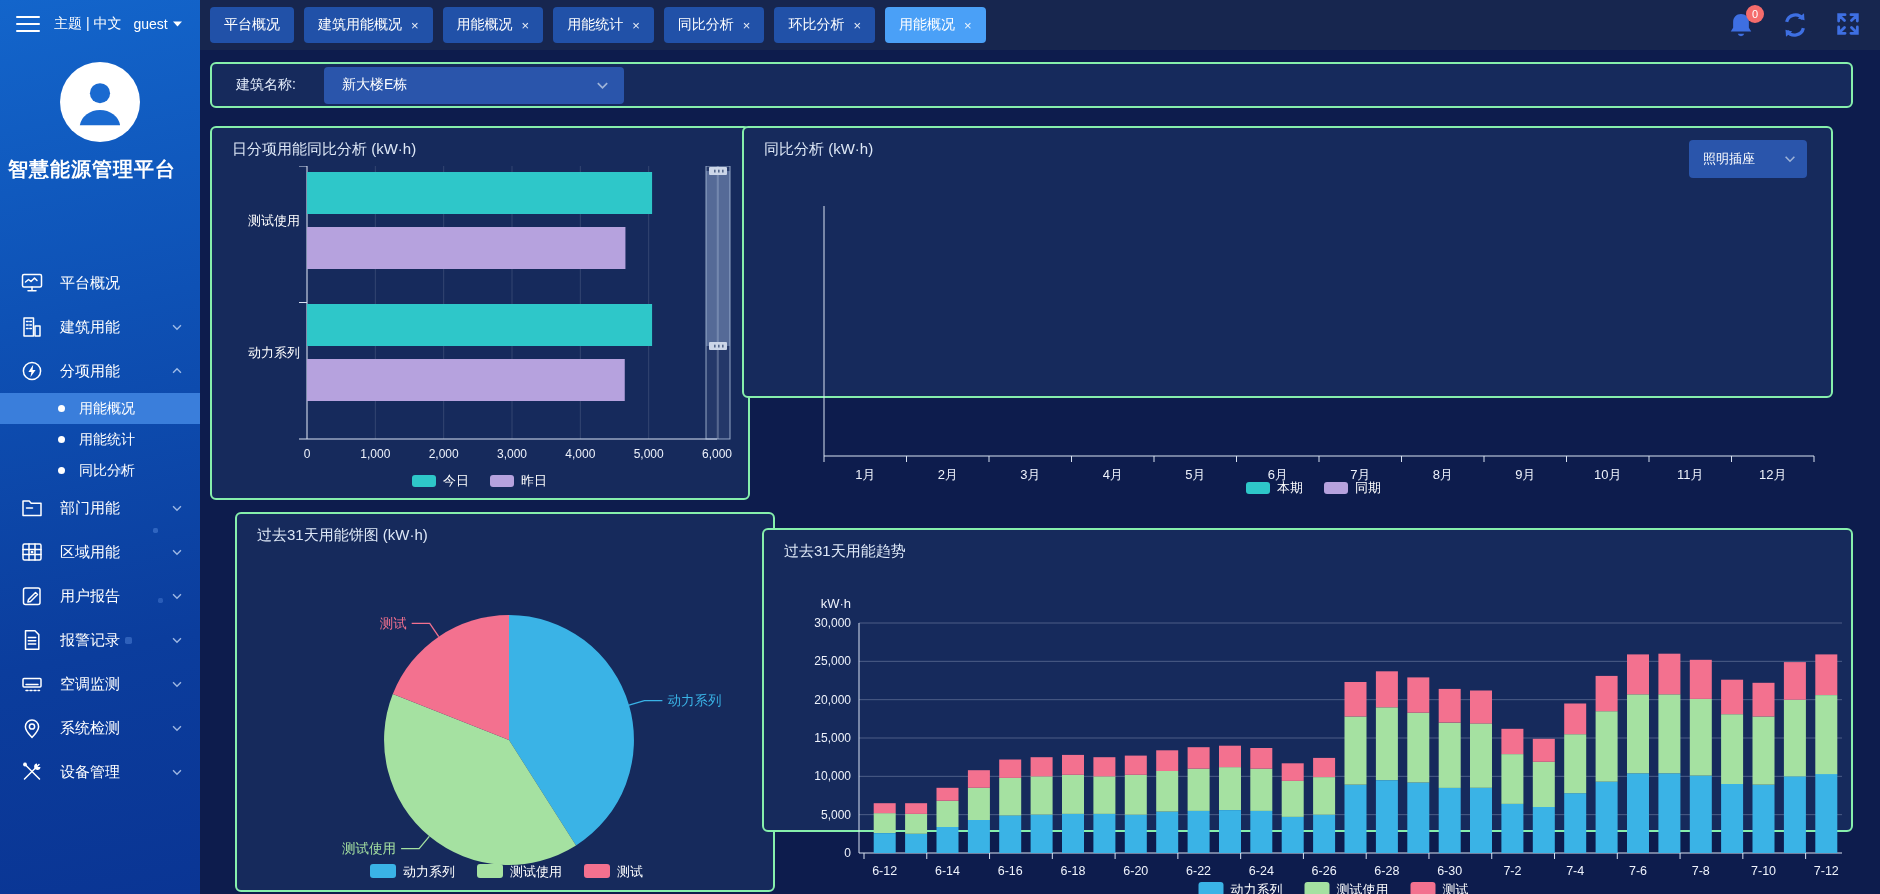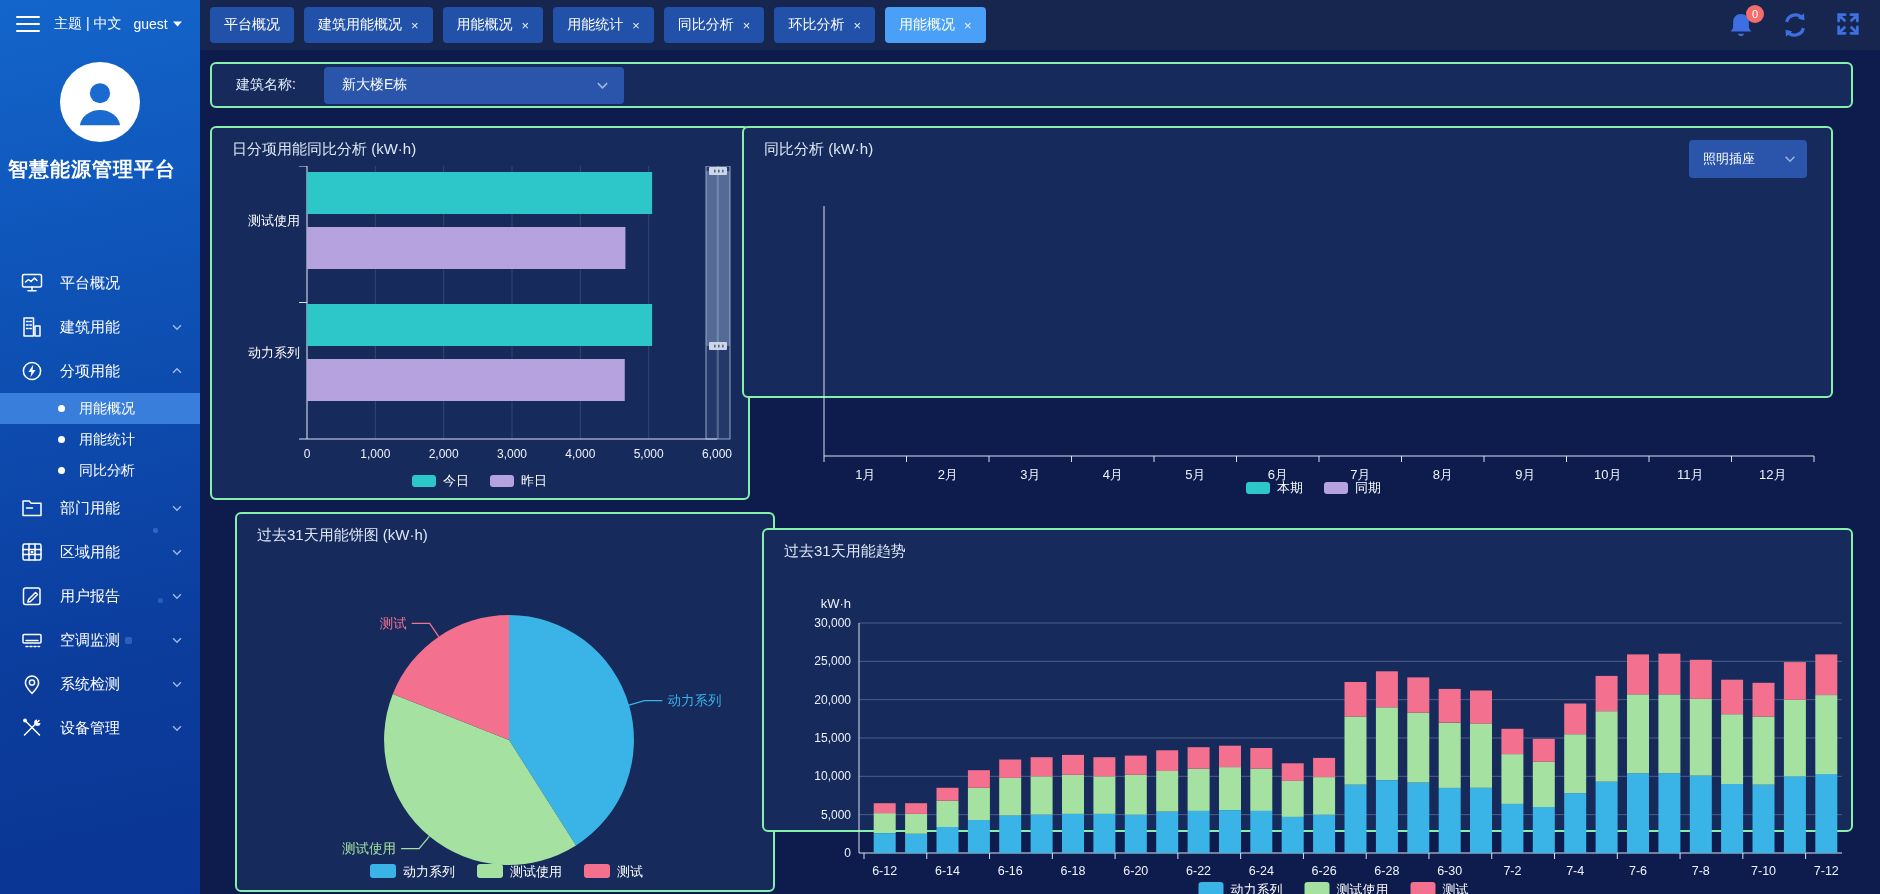--- a/index.html
+++ b/index.html
@@ -159,20 +159,30 @@
           <svg class="mi-chev" width="14" height="14" viewBox="0 0 16 16" fill="none" stroke="#cfe0fa" stroke-width="1.6">
             <path d="M3.5 6 L8 10.5 L12.5 6"></path>
           </svg>
         </div>
         <div class="menu-item">
           <span class="mi-icon"><svg width="24" height="24" viewBox="0 0 24 24" fill="none" stroke="#fff" stroke-width="1.5" stroke-linejoin="round" stroke-linecap="round">
               <rect x="3.5" y="4" width="16.5" height="16.5" rx="2"></rect>
               <path d="M8.5 15.5 l7-7 2 2 -7 7 -2.6 .6 z"></path>
             </svg></span>
           <span class="mi-label">用户报告</span>
+          <svg class="mi-chev" width="14" height="14" viewBox="0 0 16 16" fill="none" stroke="#cfe0fa" stroke-width="1.6">
+            <path d="M3.5 6 L8 10.5 L12.5 6"></path>
+          </svg>
+        </div>
+        <div class="menu-item">
+          <span class="mi-icon"><svg width="24" height="24" viewBox="0 0 24 24" fill="none" stroke="#fff" stroke-width="1.5" stroke-linejoin="round" stroke-linecap="round">
+              <path d="M5.5 2.8 h9.5 l3.8 3.8 V21.2 H5.5 z"></path>
+              <path d="M8.3 9.5 h7.4 M8.3 12.8 h7.4 M8.3 16.1 h7.4"></path>
+            </svg></span>
+          <span class="mi-label">报警记录</span>
           <svg class="mi-chev" width="14" height="14" viewBox="0 0 16 16" fill="none" stroke="#cfe0fa" stroke-width="1.6">
             <path d="M3.5 6 L8 10.5 L12.5 6"></path>
           </svg>
         </div>
         <div class="menu-item">
           <span class="mi-icon"><svg width="24" height="24" viewBox="0 0 24 24" fill="none" stroke="#fff" stroke-width="1.5" stroke-linejoin="round" stroke-linecap="round">
               <rect x="3" y="6.5" width="18" height="8.5" rx="1"></rect>
               <path d="M6 12.5 h12"></path>
               <path d="M6 18.5 h2 M10 18.5 h2 M14 18.5 h2 M18 18.5 h1.5"></path>
             </svg></span>

